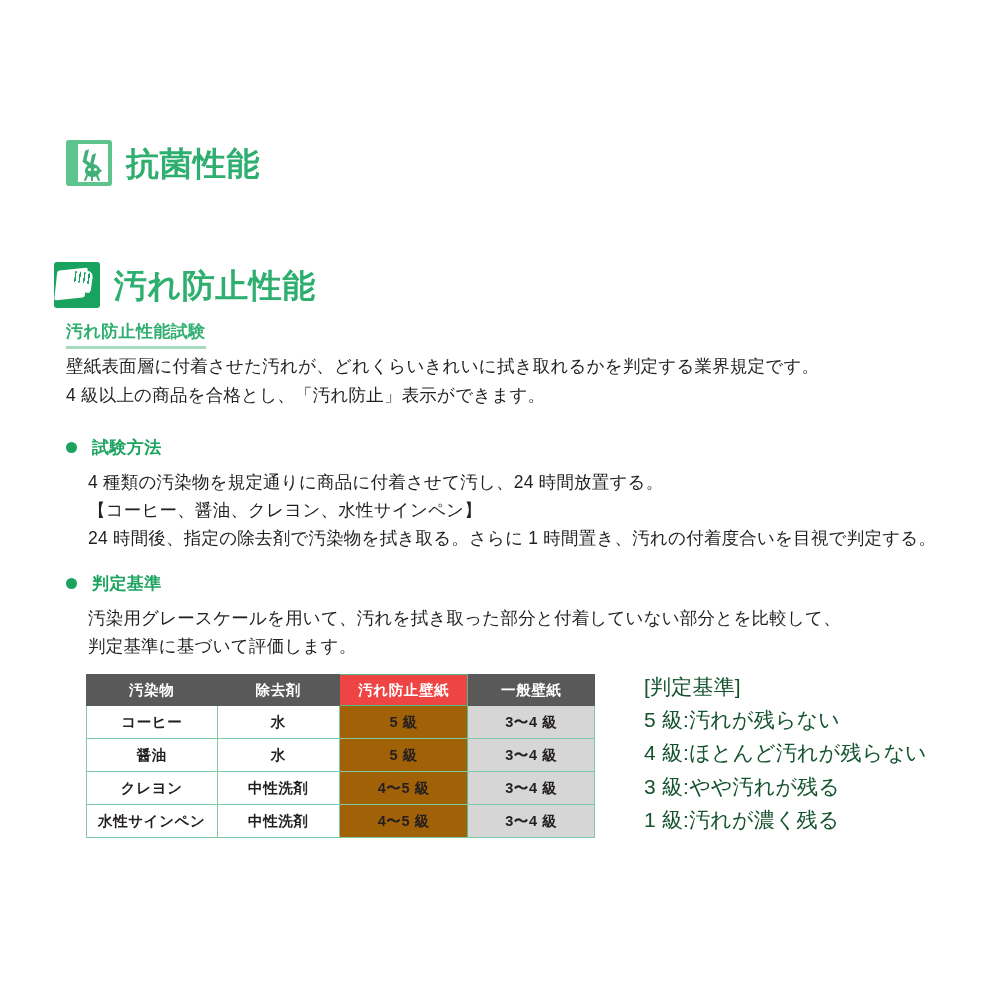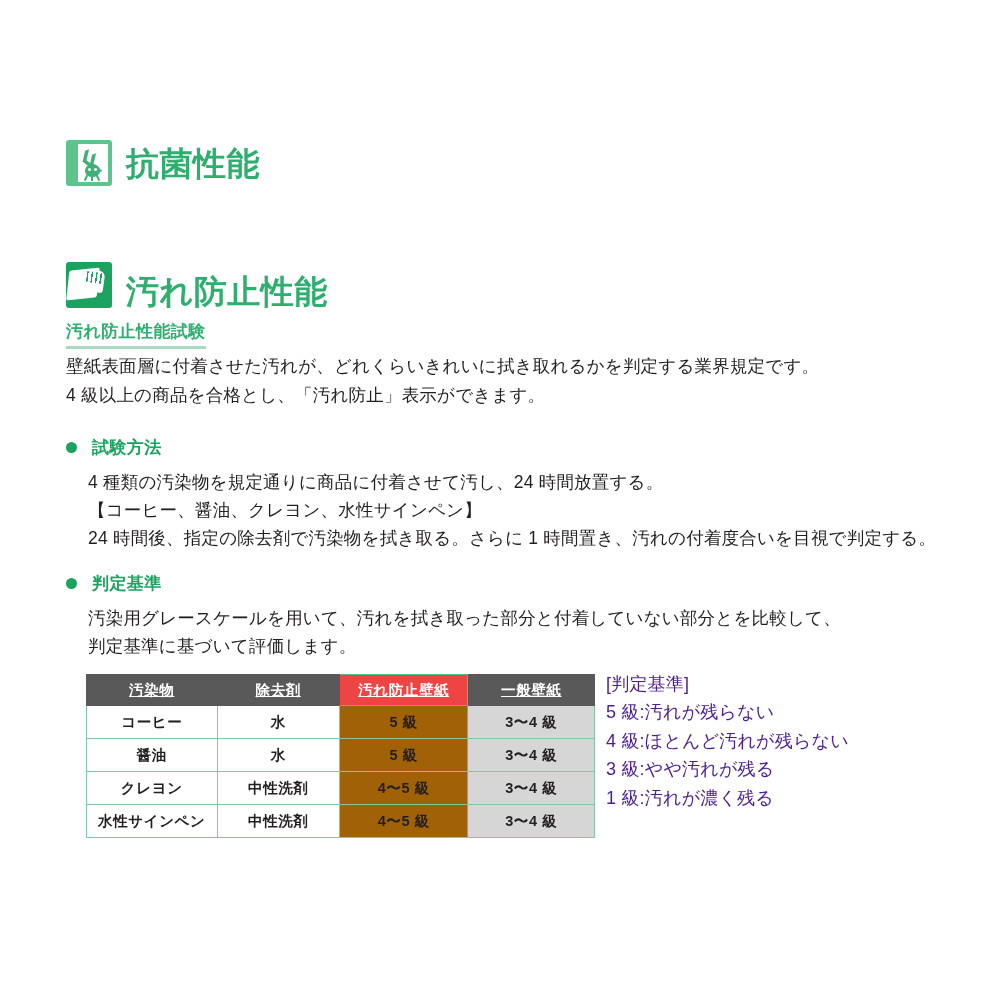--- a/index.html
+++ b/index.html
@@ -186,21 +186,20 @@
     font-weight: 700;
     letter-spacing: 0.6px;
     height: 32px;
     padding: 0;
   }
   .grade-table thead th {
     background: #595959;
     color: #ffffff;
     border-color: #595959;
     height: 30px;
-    text-decoration: underline;
   }
   .grade-table thead th.hl {
     background: #ef4444;
     border-color: #52bc8c;
   }
   .grade-table tbody td {
     background: #ffffff;
     color: #231f20;
   }
   .grade-table tbody td.col-green {
@@ -208,25 +207,26 @@
     border-left-color: #52bc8c;
     border-right-color: #52bc8c;
   }
   .grade-table tbody td.col-gray {
     background: #d6d6d6;
   }
 
   
   .legend-title,
   .legend-item {
-    font-size: 18px;
+    font-size: 21px;
     line-height: 1.58;
-    color: #4c1d95;
+    color: #14532d;
     letter-spacing: 0.2px;
     white-space: nowrap;
+    margin-left: 38px;
   }
 
   
   .abs { position: absolute; }
 </style>
 </head>
 <body>
 
 <div class="page">
 
@@ -237,21 +237,21 @@
       <div class="chev c2">❮</div>
       <div class="germ"></div>
       <div class="leg l1"></div>
       <div class="leg l2"></div>
       <div class="leg l3"></div>
     </div>
     <div class="sec-title">抗菌性能</div>
   </div>
 
 
-  <div class="abs section-head" style="left:66px; top:262px;align-items:flex-end;">
+  <div class="abs section-head" style="left:54px; top:262px;">
     <div class="sec-icon icon-stain">
       <div class="cloth"></div>
       <div class="hand"></div>
       <div class="thumb"></div>
     </div>
     <div class="sec-title">汚れ防止性能</div>
   </div>
 
   <div class="abs" style="left:66px; top:320px;">
     <span class="sub-head">汚れ防止性能試験</span>

